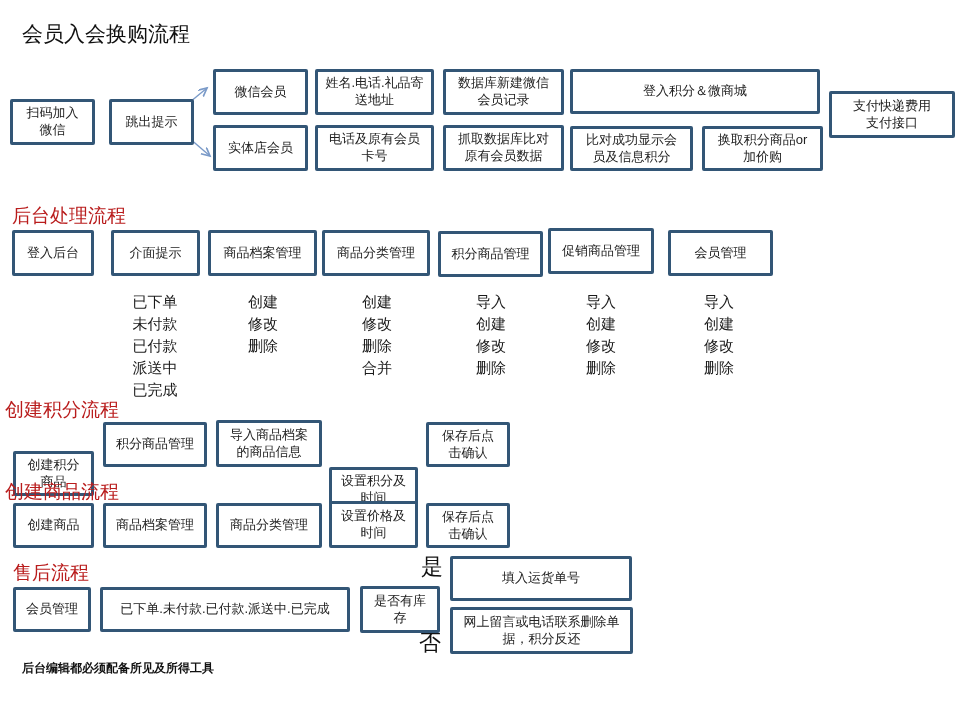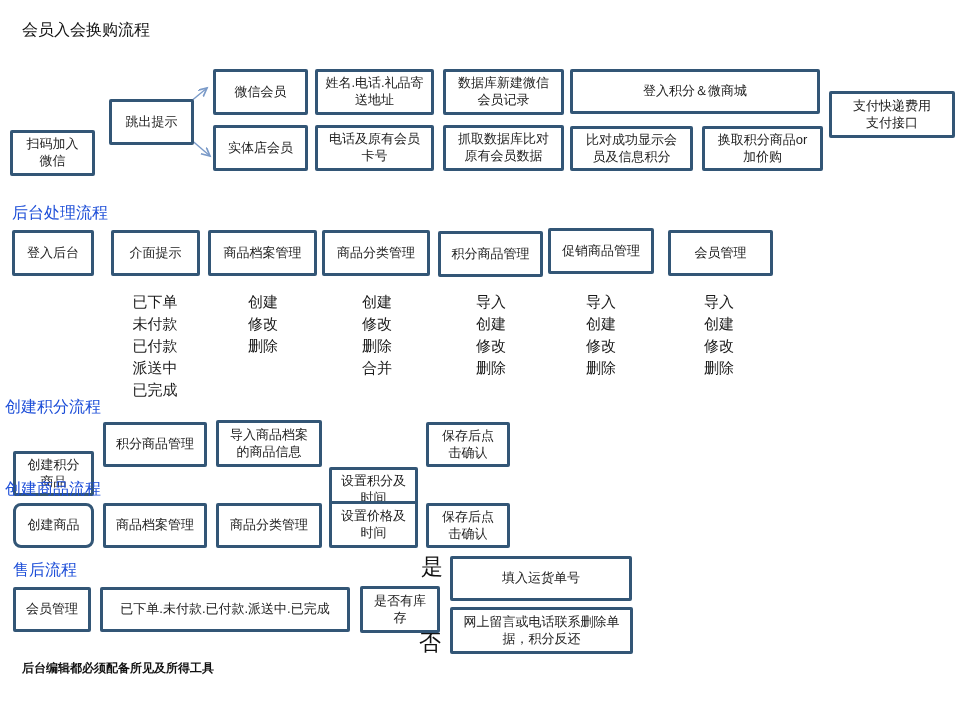--- a/index.html
+++ b/index.html
@@ -7,22 +7,22 @@
     position:relative;width:960px;height:720px;background:#ffffff;overflow:hidden;
     font-family:"Liberation Sans",sans-serif;color:#1f1f1f;
   }
   .box{
     position:absolute;box-sizing:border-box;background:#ffffff;
     border:3px solid #335676;border-radius:2px;
     display:flex;align-items:center;justify-content:center;
     text-align:center;font-size:13px;line-height:1.3;color:#222222;
     white-space:pre-line;padding:2px 3px;
   }
-  .sec-title{position:absolute;font-size:16px;color:#1d4ed8;white-space:nowrap;}
-  .main-title{position:absolute;font-size:16px;color:#111111;white-space:nowrap;}
+  .sec-title{position:absolute;font-size:19px;color:#b91c1c;white-space:nowrap;}
+  .main-title{position:absolute;font-size:21px;color:#111111;white-space:nowrap;}
   .list{
     position:absolute;font-size:15px;line-height:22px;color:#1a1a1a;
     text-align:center;white-space:pre-line;transform:translateX(-50%);
   }
   .yn{position:absolute;font-size:22px;color:#111111;}
   .note{position:absolute;font-size:12px;font-weight:bold;color:#111111;white-space:nowrap;}
   .arrow-layer{position:absolute;left:0;top:0;pointer-events:none;}
 </style>
 </head>
 <body>
@@ -33,21 +33,21 @@
     <defs>
       <marker id="ah" markerWidth="9" markerHeight="9" refX="6" refY="3" orient="auto">
         <path d="M0,0 L6,3 L0,6" fill="none" stroke="#7A9AC8" stroke-width="1.2"></path>
       </marker>
     </defs>
     <line x1="167" y1="121" x2="207" y2="88" stroke="#7A9AC8" stroke-width="1.4" marker-end="url(#ah)"></line>
     <line x1="167" y1="119" x2="210" y2="156" stroke="#7A9AC8" stroke-width="1.4" marker-end="url(#ah)"></line>
   </svg>
 
   <div class="main-title" style="left:22px;top:20px;">会员入会换购流程</div>
-  <div class="box" style="left:10px;top:99px;width:85px;height:46px;margin-top:31px;">扫码加入
+  <div class="box" style="left:10px;top:99px;width:85px;height:46px;">扫码加入
 微信</div>
   <div class="box" style="left:109px;top:99px;width:85px;height:46px;">跳出提示</div>
   <div class="box" style="left:213px;top:69px;width:95px;height:46px;">微信会员</div>
   <div class="box" style="left:213px;top:125px;width:95px;height:46px;">实体店会员</div>
   <div class="box" style="left:315px;top:69px;width:119px;height:46px;">姓名.电话.礼品寄
 送地址</div>
   <div class="box" style="left:315px;top:125px;width:119px;height:46px;">电话及原有会员
 卡号</div>
   <div class="box" style="left:443px;top:69px;width:121px;height:46px;">数据库新建微信
 会员记录</div>
@@ -99,21 +99,21 @@
 商品</div>
   <div class="box" style="left:103px;top:422px;width:104px;height:45px;">积分商品管理</div>
   <div class="box" style="left:216px;top:420px;width:106px;height:47px;">导入商品档案
 的商品信息</div>
   <div class="box" style="left:329px;top:422px;width:89px;height:45px;margin-top:45px;">设置积分及
 时间</div>
   <div class="box" style="left:426px;top:422px;width:84px;height:45px;">保存后点
 击确认</div>
 
   <div class="sec-title" style="left:5px;top:479px;">创建商品流程</div>
-  <div class="box" style="left:13px;top:503px;width:81px;height:45px;border-radius:8px;">创建商品</div>
+  <div class="box" style="left:13px;top:503px;width:81px;height:45px;">创建商品</div>
   <div class="box" style="left:103px;top:503px;width:104px;height:45px;">商品档案管理</div>
   <div class="box" style="left:216px;top:503px;width:106px;height:45px;">商品分类管理</div>
   <div class="box" style="left:329px;top:501px;width:89px;height:47px;">设置价格及
 时间</div>
   <div class="box" style="left:426px;top:503px;width:84px;height:45px;">保存后点
 击确认</div>
 
   <div class="sec-title" style="left:13px;top:560px;">售后流程</div>
   <div class="box" style="left:13px;top:587px;width:78px;height:45px;">会员管理</div>
   <div class="box" style="left:100px;top:587px;width:250px;height:45px;">已下单.未付款.已付款.派送中.已完成</div>

